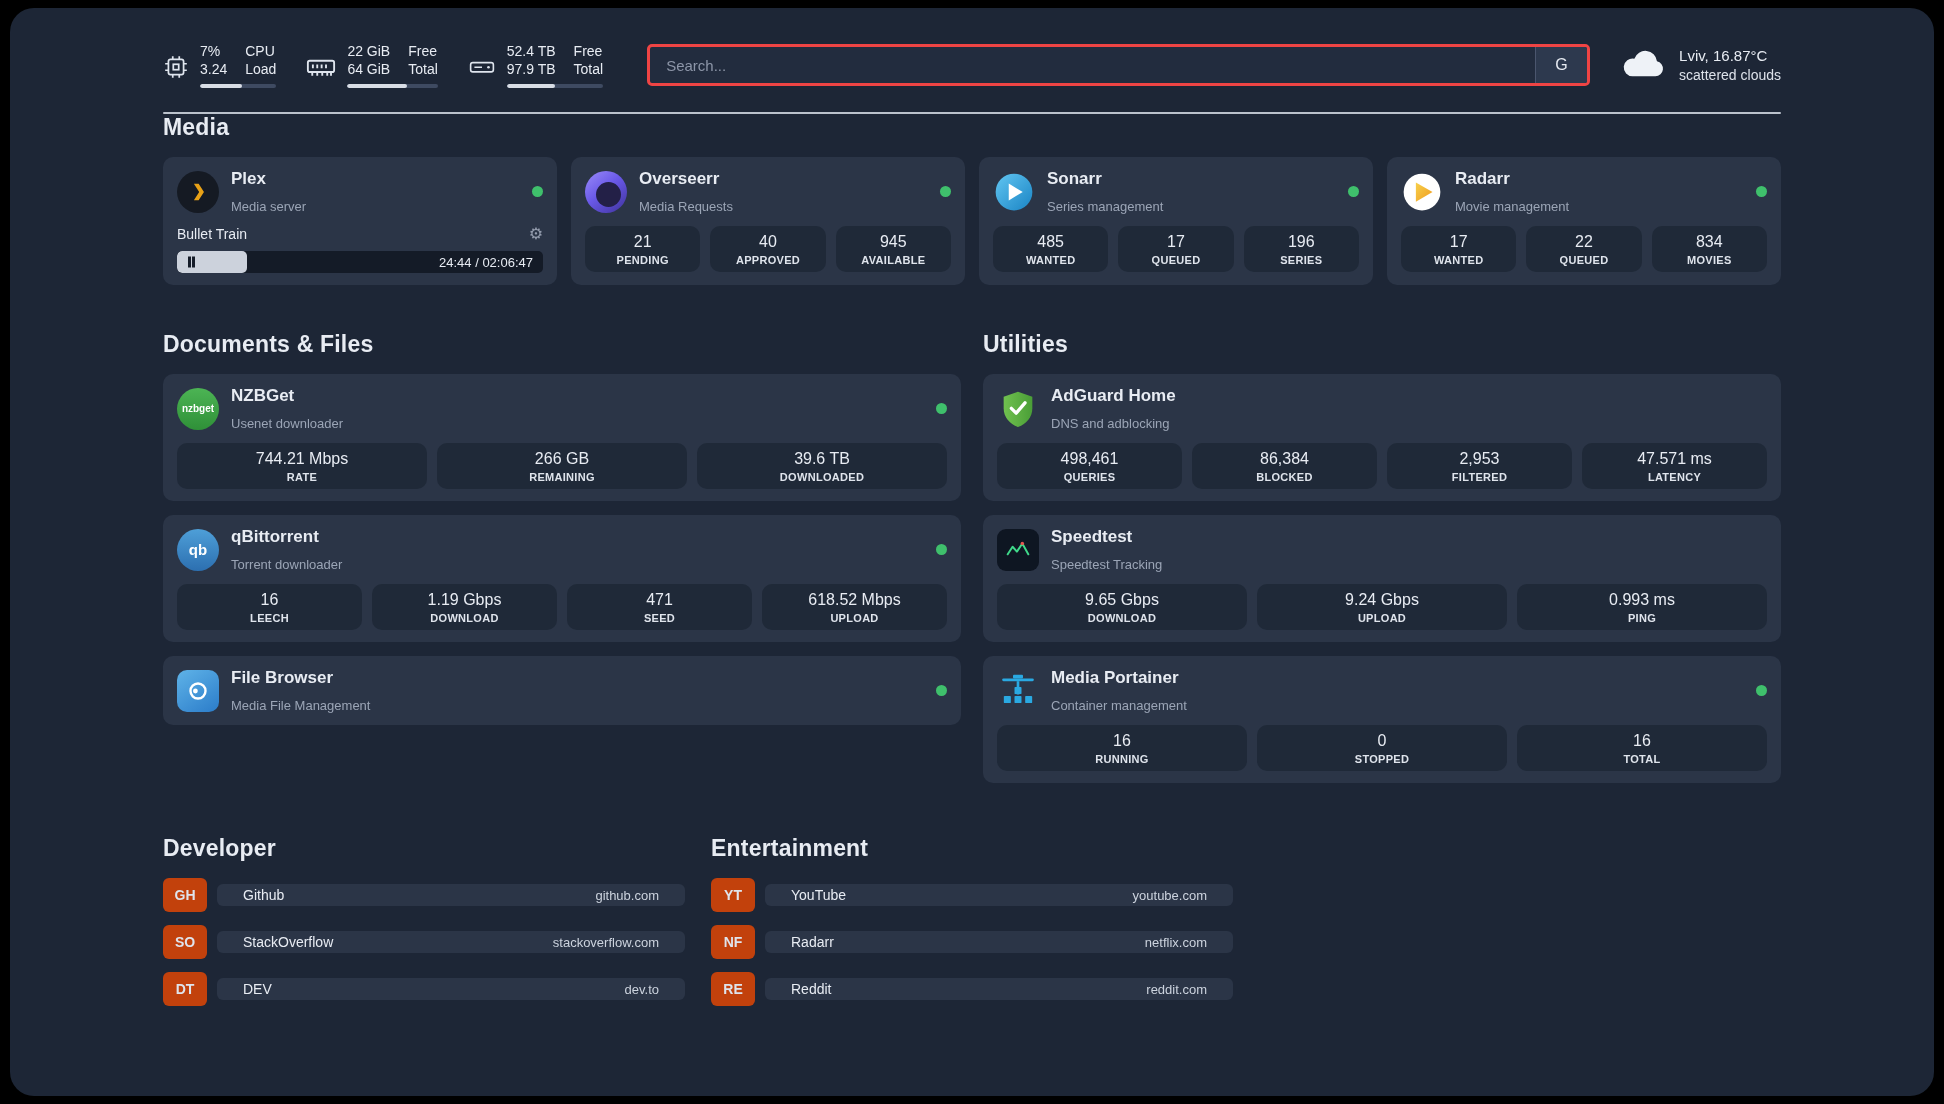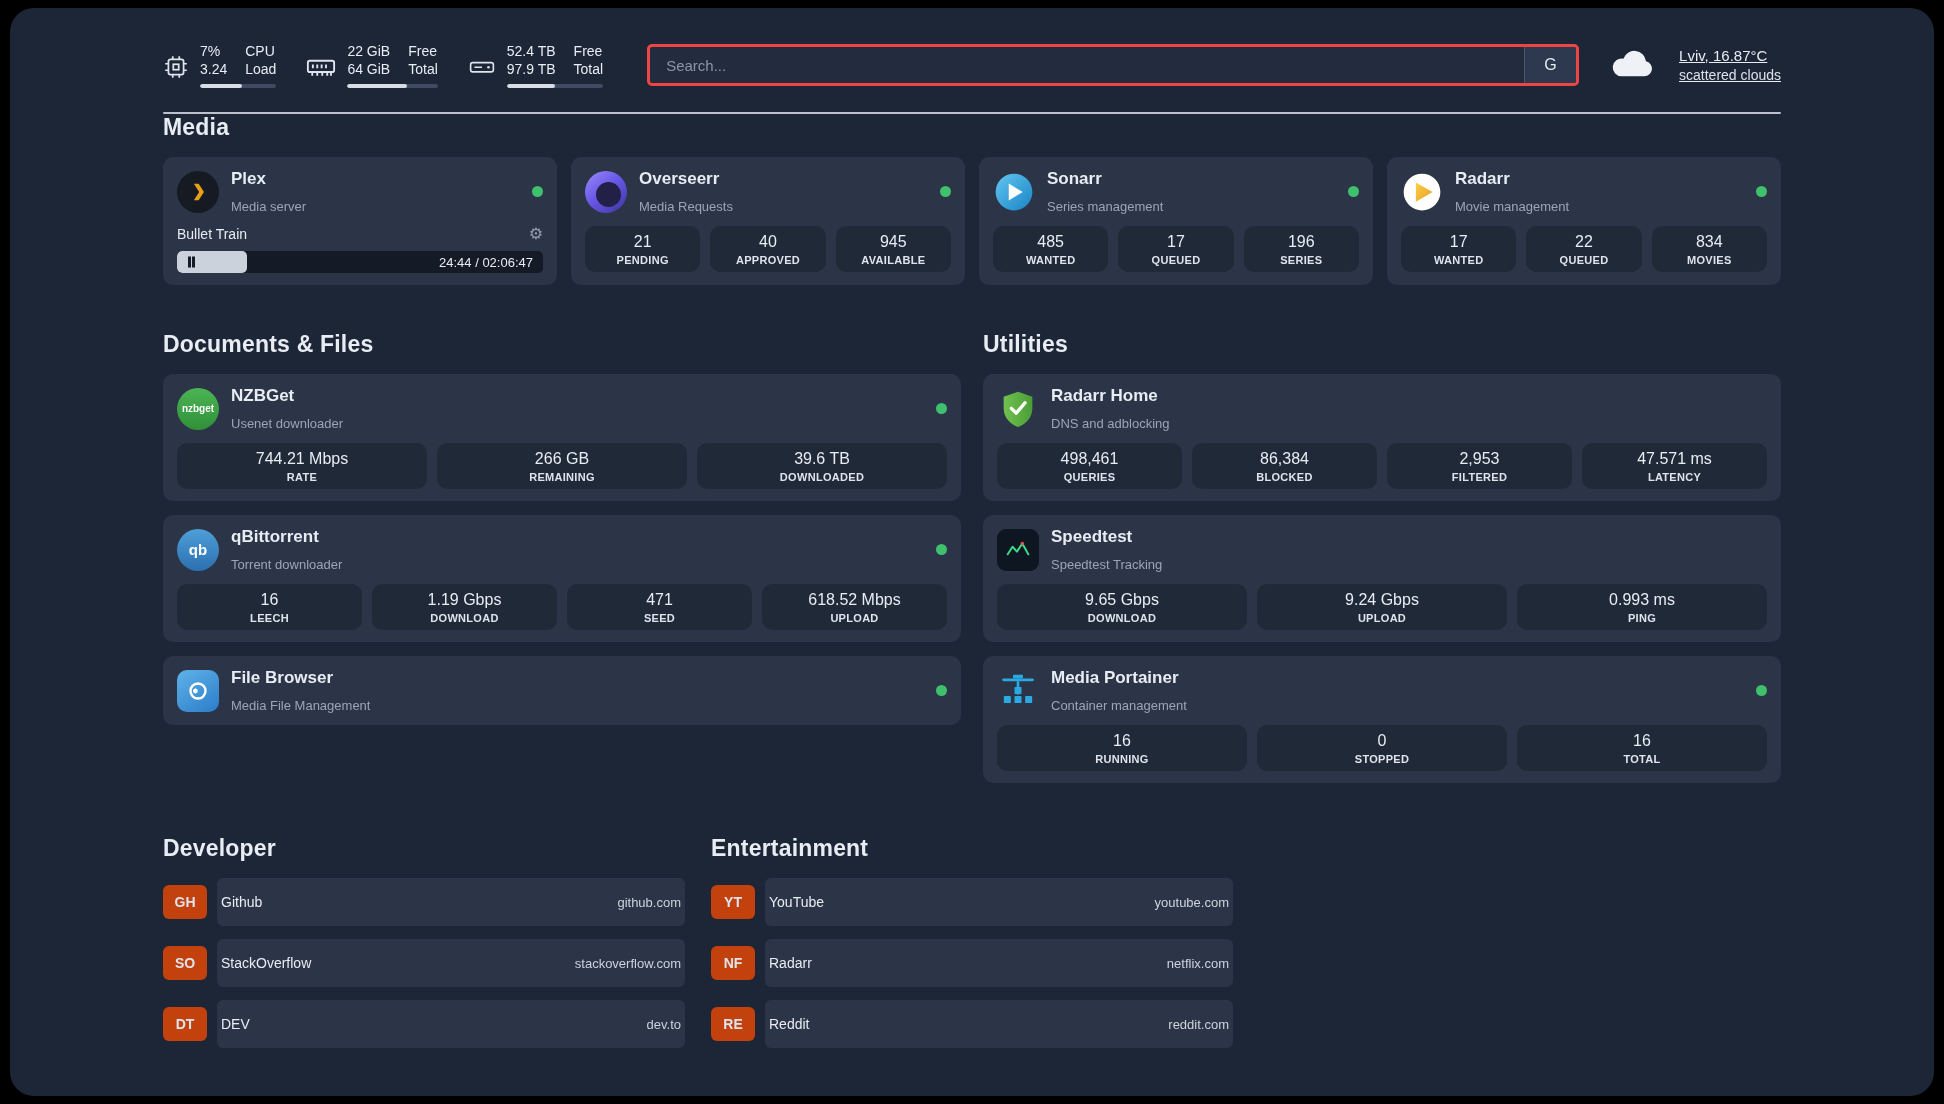--- a/index.html
+++ b/index.html
@@ -19,21 +19,21 @@
   .syscol{display:flex;flex-direction:column;font-size:14px;line-height:18px;}
   .sysbar{margin-top:6px;height:4px;background:#3e4a61;border-radius:2px;overflow:hidden;}
   .sysfill{height:100%;background:#d8dde5;border-radius:2px;width:0;}
   .search{flex:1;display:flex;height:42px;background:#222c3e;border:3px solid #ef4444;
           border-radius:5px;overflow:hidden;margin:0 30px 0 14px;}
   .search input{flex:1;background:transparent;border:0;outline:none;color:#dfe4ec;
                 padding:0 16px;font-size:15px;font-family:inherit;}
   .search input::placeholder{color:#8d96a8;}
   .engine{width:52px;display:flex;align-items:center;justify-content:center;
           background:#2d394e;border-left:1px solid #4b566e;font-size:16px;color:#e6eaf1;cursor:pointer;}
-  .weather{display:flex;align-items:center;gap:24px;text-decoration:underline;}
+  .weather{display:flex;align-items:center;gap:13px;}
   .weather-loc{font-size:15px;line-height:20px;}
   .weather-cond{font-size:14px;line-height:19px;color:#dde2ea;}
   .divider{margin-top:24px;height:2px;background:#c9cfd9;border-radius:1px;opacity:.92;}
 
   
   h2.section{margin:0;font-size:23px;font-weight:700;letter-spacing:.2px;}
   .media-head{margin-top:58px;}
   .grid4{display:grid;grid-template-columns:repeat(4,1fr);gap:14px;margin-top:16px;}
   .card{background:var(--card-bg,#2b3547);border-radius:10px;padding:12px 14px;}
   .card-head{display:flex;align-items:center;gap:12px;}
@@ -71,22 +71,22 @@
   
   .twocol{display:grid;grid-template-columns:1fr 1fr;gap:22px;margin-top:46px;}
   .stack{display:flex;flex-direction:column;gap:14px;margin-top:16px;}
 
   
   .threecol{display:grid;grid-template-columns:1fr 1fr 1fr;gap:26px;margin-top:52px;}
   .bmstack{display:flex;flex-direction:column;gap:13px;margin-top:16px;}
   .bmrow{display:flex;align-items:center;gap:10px;}
   .bmabbr{width:44px;height:34px;background:#c2410c;border-radius:6px;display:flex;align-items:center;
           justify-content:center;font-size:14px;font-weight:700;color:#dfe4ec;flex:0 0 44px;}
-  .bmpill{flex:1;height:48px;background:var(--card-bg,#2b3547);border-radius:6px;display:flex;align-items:center;
-          justify-content:space-between;padding:0 4px;text-decoration:none;color:inherit;cursor:pointer;}
+  .bmpill{flex:1;height:22px;background:var(--card-bg,#2b3547);border-radius:6px;display:flex;align-items:center;
+          justify-content:space-between;padding:0 26px;text-decoration:none;color:inherit;cursor:pointer;}
   .bmname{font-size:14px;}
   .bmurl{font-size:13px;color:#ccd3de;}
 </style>
 </head>
 <body>
 
 <div class="panel">
   <div class="content">
 
     <div class="topbar">
@@ -402,21 +402,21 @@
                       <linearGradient id="ag-g" x1="0" y1="0" x2="1" y2="0">
                     <stop offset="0" stop-color="#70c14f"></stop>
                         <stop offset="1" stop-color="#4a9e37"></stop>
                       </linearGradient>
                     </defs>
                   <path d="M12 1.6l8.6 3v6.9c0 5.3-3.5 9.4-8.6 11.3C6.9 20.9 3.4 16.8 3.4 11.5V4.6z" fill="url(#ag-g)"></path>
                   <path d="M8 11.6l2.9 2.9 5.3-6.2" stroke="#fff" stroke-width="2" fill="none" stroke-linecap="round" stroke-linejoin="round"></path>
                 </svg>
               </span>
               <div class="titles">
-                <div class="app-name">Radarr Home</div>
+                <div class="app-name">AdGuard Home</div>
                 <div class="app-sub">DNS and adblocking</div>
               </div>
             </div>
             <div class="stats">
                 <div class="stat">
          <div class="stat-v">498,461</div>
          <div class="stat-l">QUERIES</div>
        </div>
                 <div class="stat">
          <div class="stat-v">86,384</div>

